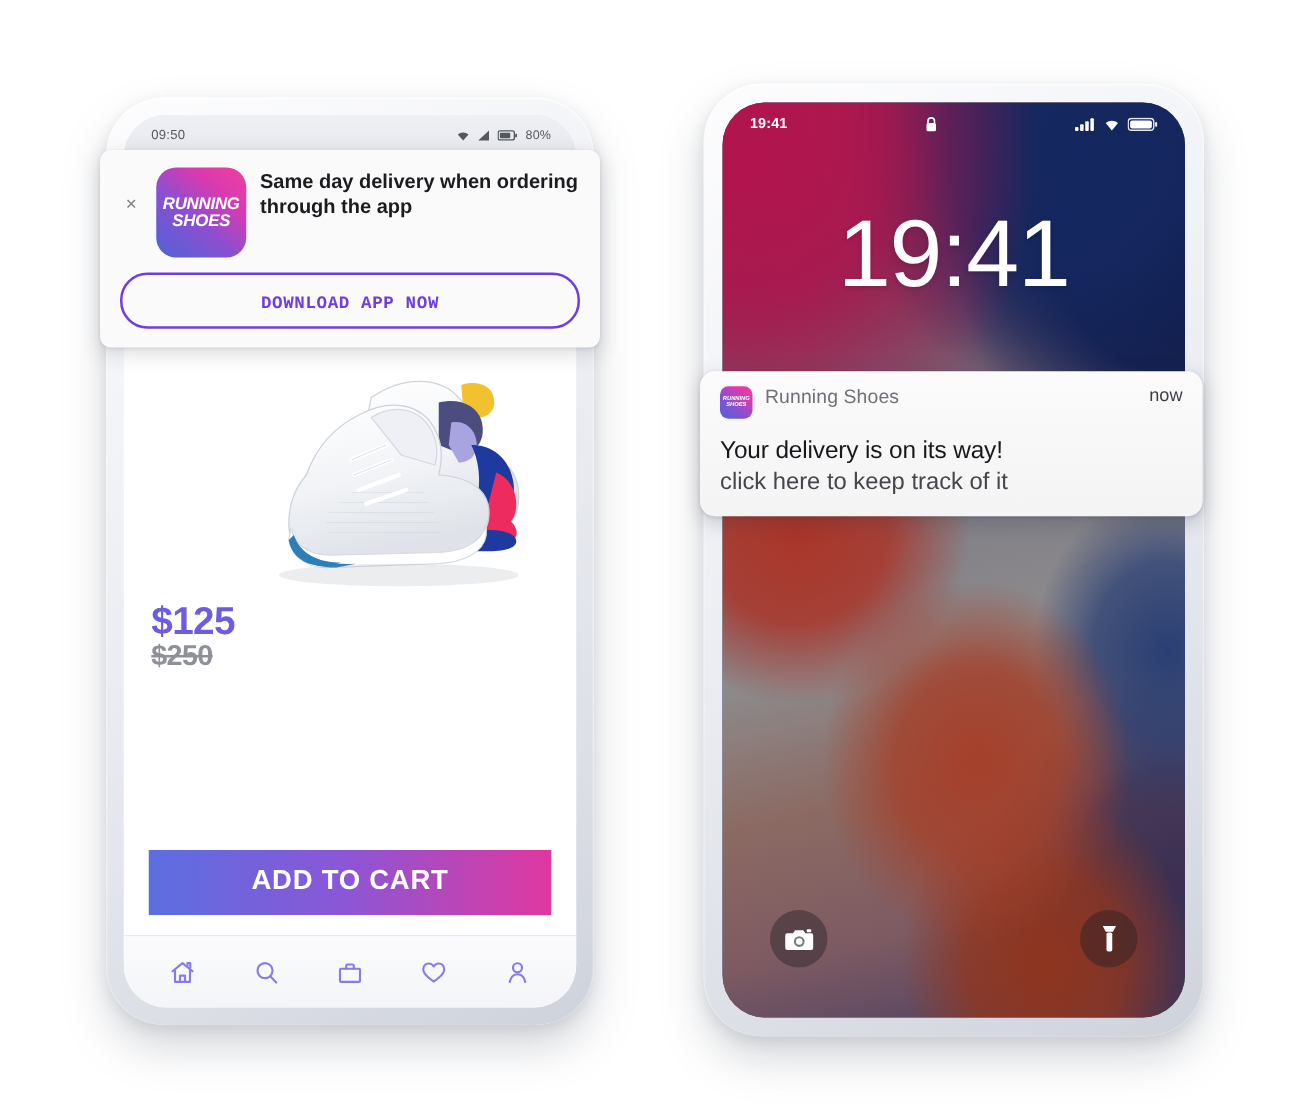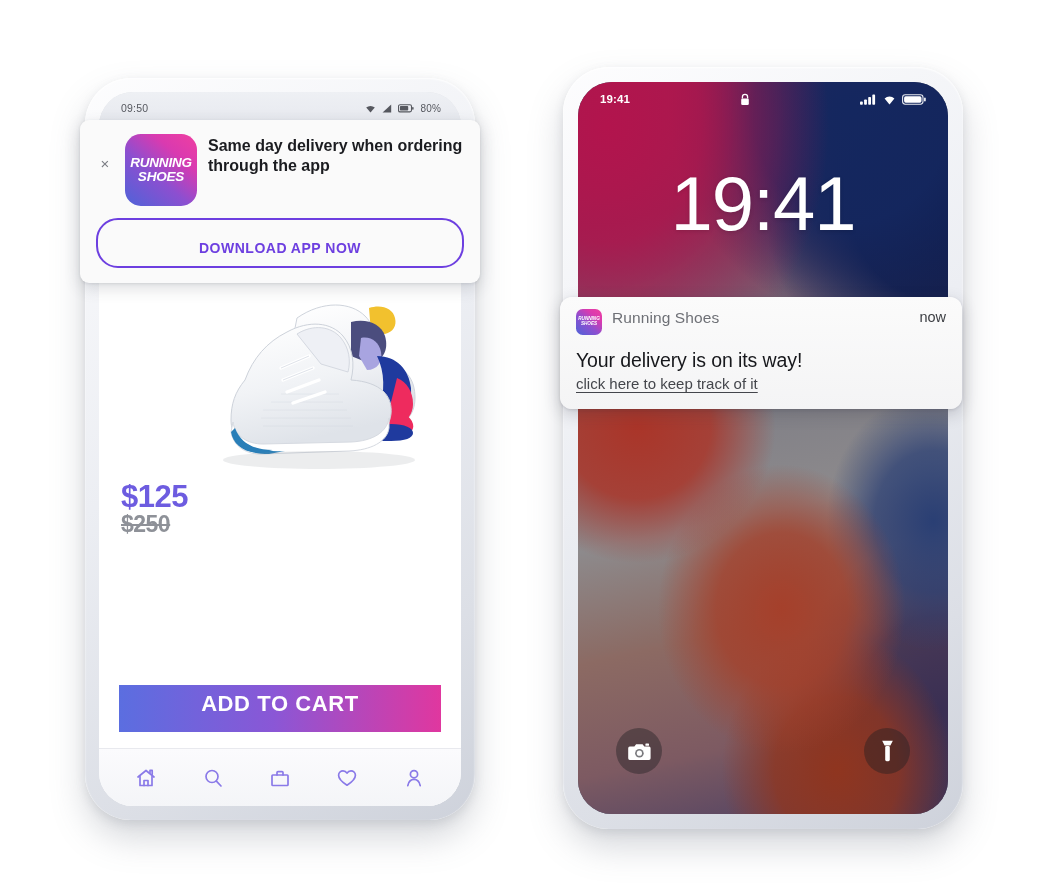--- a/index.html
+++ b/index.html
@@ -165,21 +165,21 @@
   }
   .l-cta {
     display: block;
     width: 100%;
     border: none;
     background: linear-gradient(90deg, #5b6ee0 0%, #8a57d6 48%, #e0379f 100%);
     color: #ffffff;
     font-size: 22px;
     font-weight: 700;
     letter-spacing: 0.6px;
-    padding: 6px 0 15px 0;
+    padding: 11px 0 15px 0;
     cursor: pointer;
     font-family: "Liberation Sans", sans-serif;
   }
 
   .l-tabbar {
     height: 58px;
     background: linear-gradient(180deg,#fbfbfd 0%, #f4f5f8 100%);
     border-top: 1px solid #e8e9ee;
     display: flex;
     align-items: center;
@@ -249,23 +249,23 @@
     display: block;
     width: 100%;
     margin-top: 12px;
     background: #fafafa;
     border: 2px solid #6d3fe0;
     border-radius: 22px;
     color: #6d3fe0;
     font-size: 14px;
     font-weight: 700;
     letter-spacing: 0.5px;
-    padding: 20px 0 10px 0;
+    padding: 15px 0 10px 0;
     cursor: pointer;
-    font-family: Liberation Sans, sans-serif;
+    font-family: Liberation Mono, monospace;
   }
 
   
   #phone-right {
     left: 563px;
     top: 67px;
     width: 400px;
     height: 762px;
   }
   #phone-right .phone-inner {
@@ -388,23 +388,22 @@
     color: #3b3d42;
   }
   .r-notif-title {
     margin-top: 14px;
     font-size: 19.5px;
     color: #17181c;
     letter-spacing: -0.1px;
   }
   .r-notif-sub {
     margin-top: 3px;
-    font-size: 15px;
+    font-size: 19px;
     color: #44464c;
-    text-decoration: underline;
     text-underline-offset: 3px;
     cursor: pointer;
     display: inline-block;
   }
 </style>
 </head>
 <body>
 
 <div class="stage">
 

